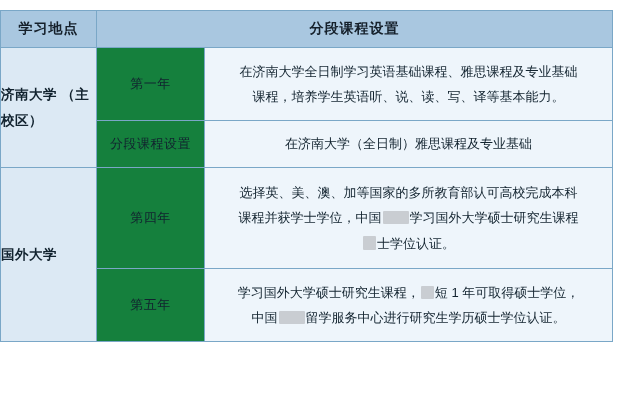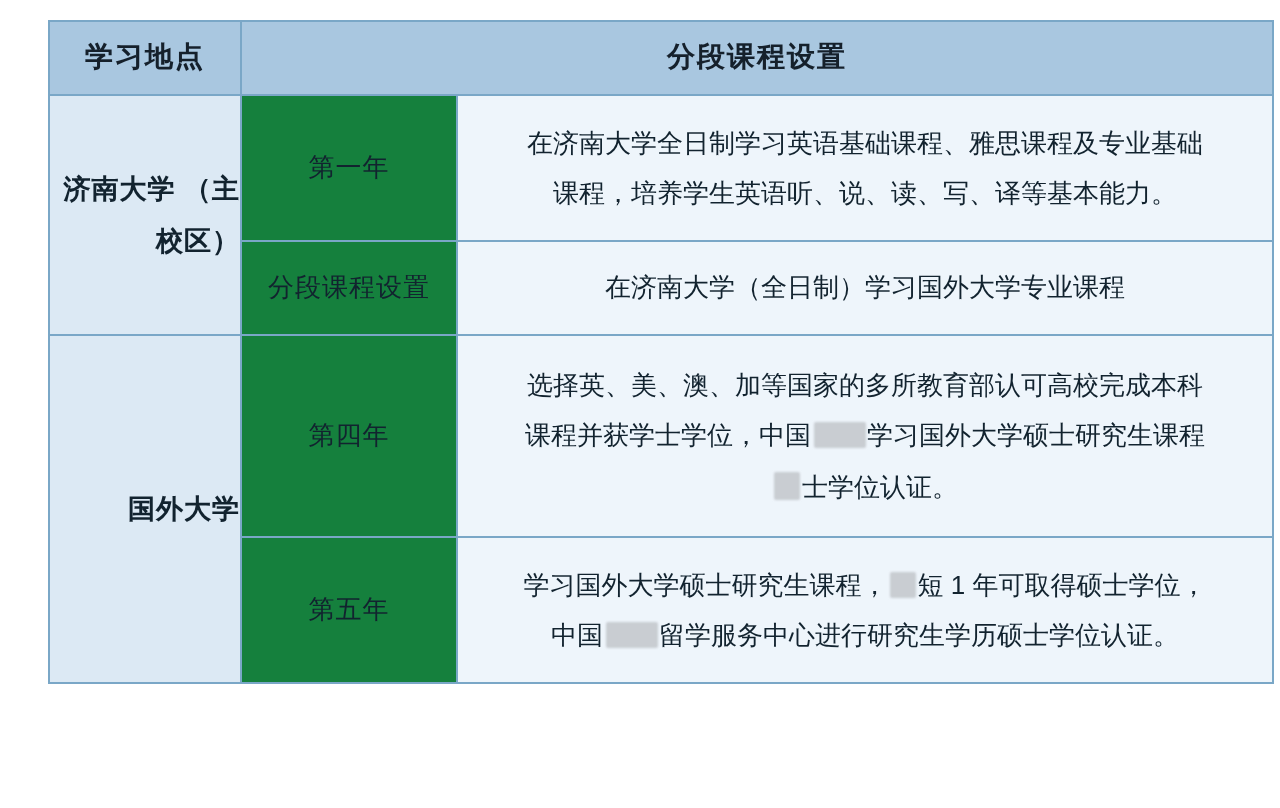--- a/index.html
+++ b/index.html
@@ -11,21 +11,21 @@
     width: 640px;
     height: 404px;
     font-family: "Liberation Sans", "DejaVu Sans", sans-serif;
     color: #1a1a1a;
     overflow: hidden;
   }
   .page {
     width: 640px;
     height: 404px;
     box-sizing: border-box;
-    padding: 10px 14px 10px 24px;
+    padding: 10px 14px 10px 0;
     background: #ffffff;
   }
   table.course-table {
     width: 612px;
     border-collapse: collapse;
     table-layout: fixed;
     border: 1px solid #7aa7c7;
   }
   table.course-table td,
   table.course-table th {
@@ -41,21 +41,21 @@
     text-align: center;
     height: 36px;
     letter-spacing: 1px;
   }
   .col-place { width: 96px; }
   .col-year  { width: 108px; }
   .col-desc  { width: 408px; }
 
   .place-cell {
     background: #dce9f4;
-    text-align: right;
+    text-align: left;
     font-weight: bold;
     font-size: 13.5px;
     color: #12232f;
     line-height: 1.9;
     letter-spacing: 0.5px;
   }
   .year-cell {
     background: #15803d;
     text-align: center;
     font-size: 13px;
@@ -108,21 +108,21 @@
         <td class="year-cell" style="height:72px">第一年</td>
         <td class="desc-cell">
           <span class="line">在济南大学全日制学习英语基础课程、雅思课程及专业基础</span>
           <span class="line">课程，培养学生英语听、说、读、写、译等基本能力。</span>
         </td>
       </tr>
 
       <tr>
         <td class="year-cell" style="height:46px">分段课程设置</td>
         <td class="desc-cell">
-          <span class="line">在济南大学（全日制）学习国外大学专业课程</span>
+          <span class="line">在济南大学（全日制）雅思课程及专业基础</span>
         </td>
       </tr>
 
       <tr>
         <td class="place-cell" rowspan="2">
           <span class="line">国外大学</span>
         </td>
         <td class="year-cell" style="height:100px">第四年</td>
         <td class="desc-cell">
           <span class="line">选择英、美、澳、加等国家的多所教育部认可高校完成本科</span>

